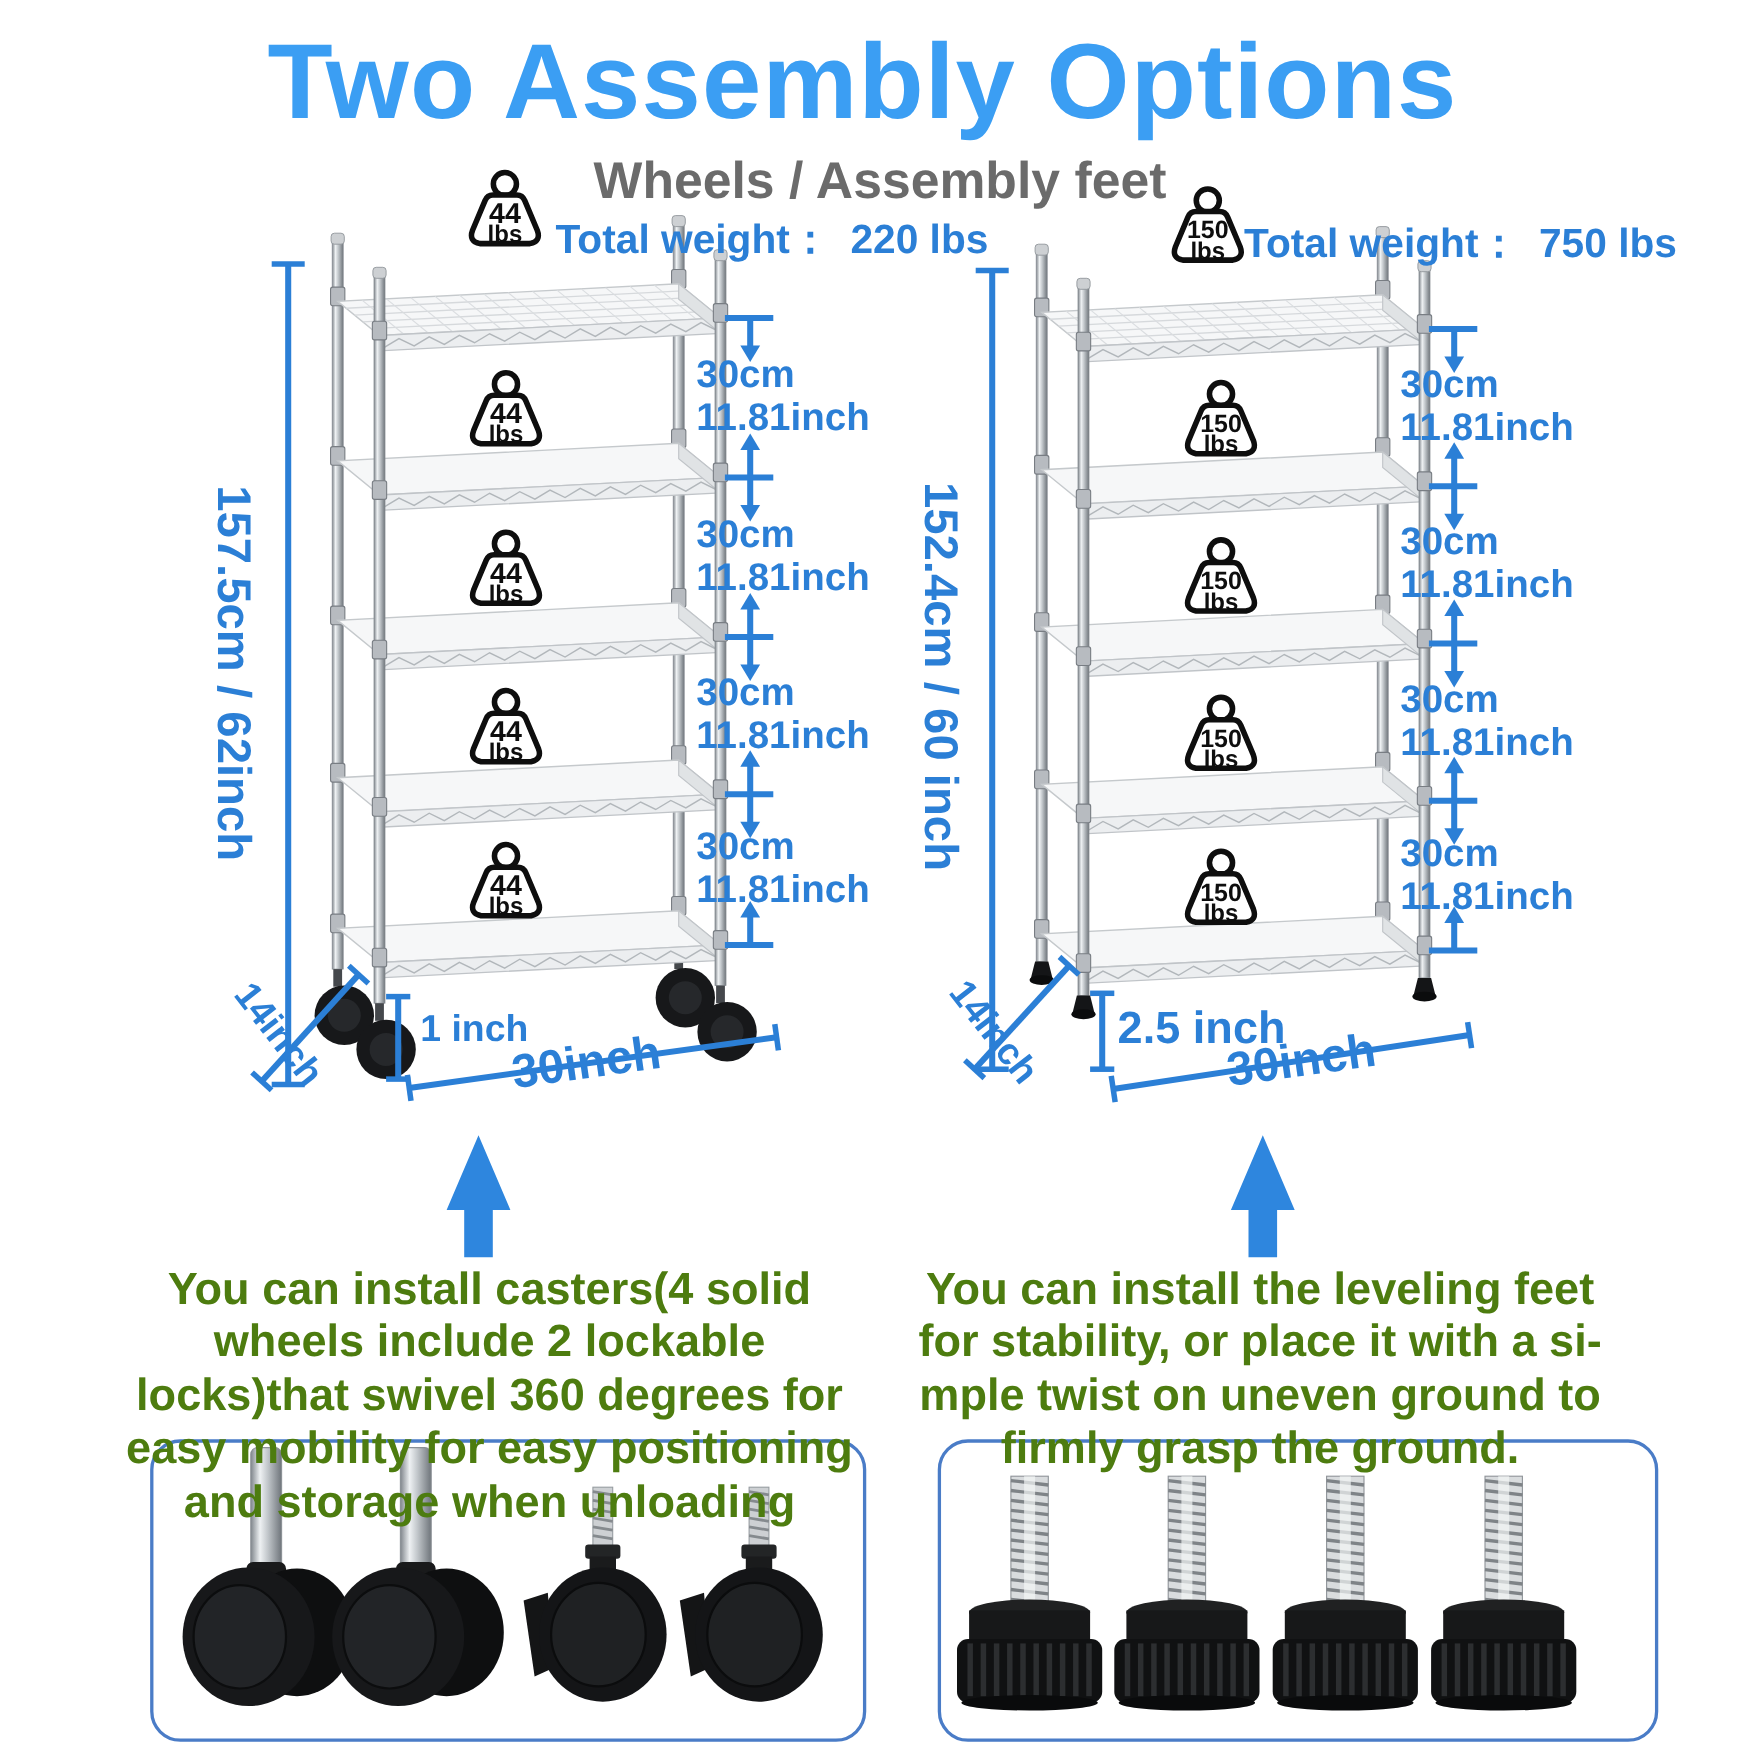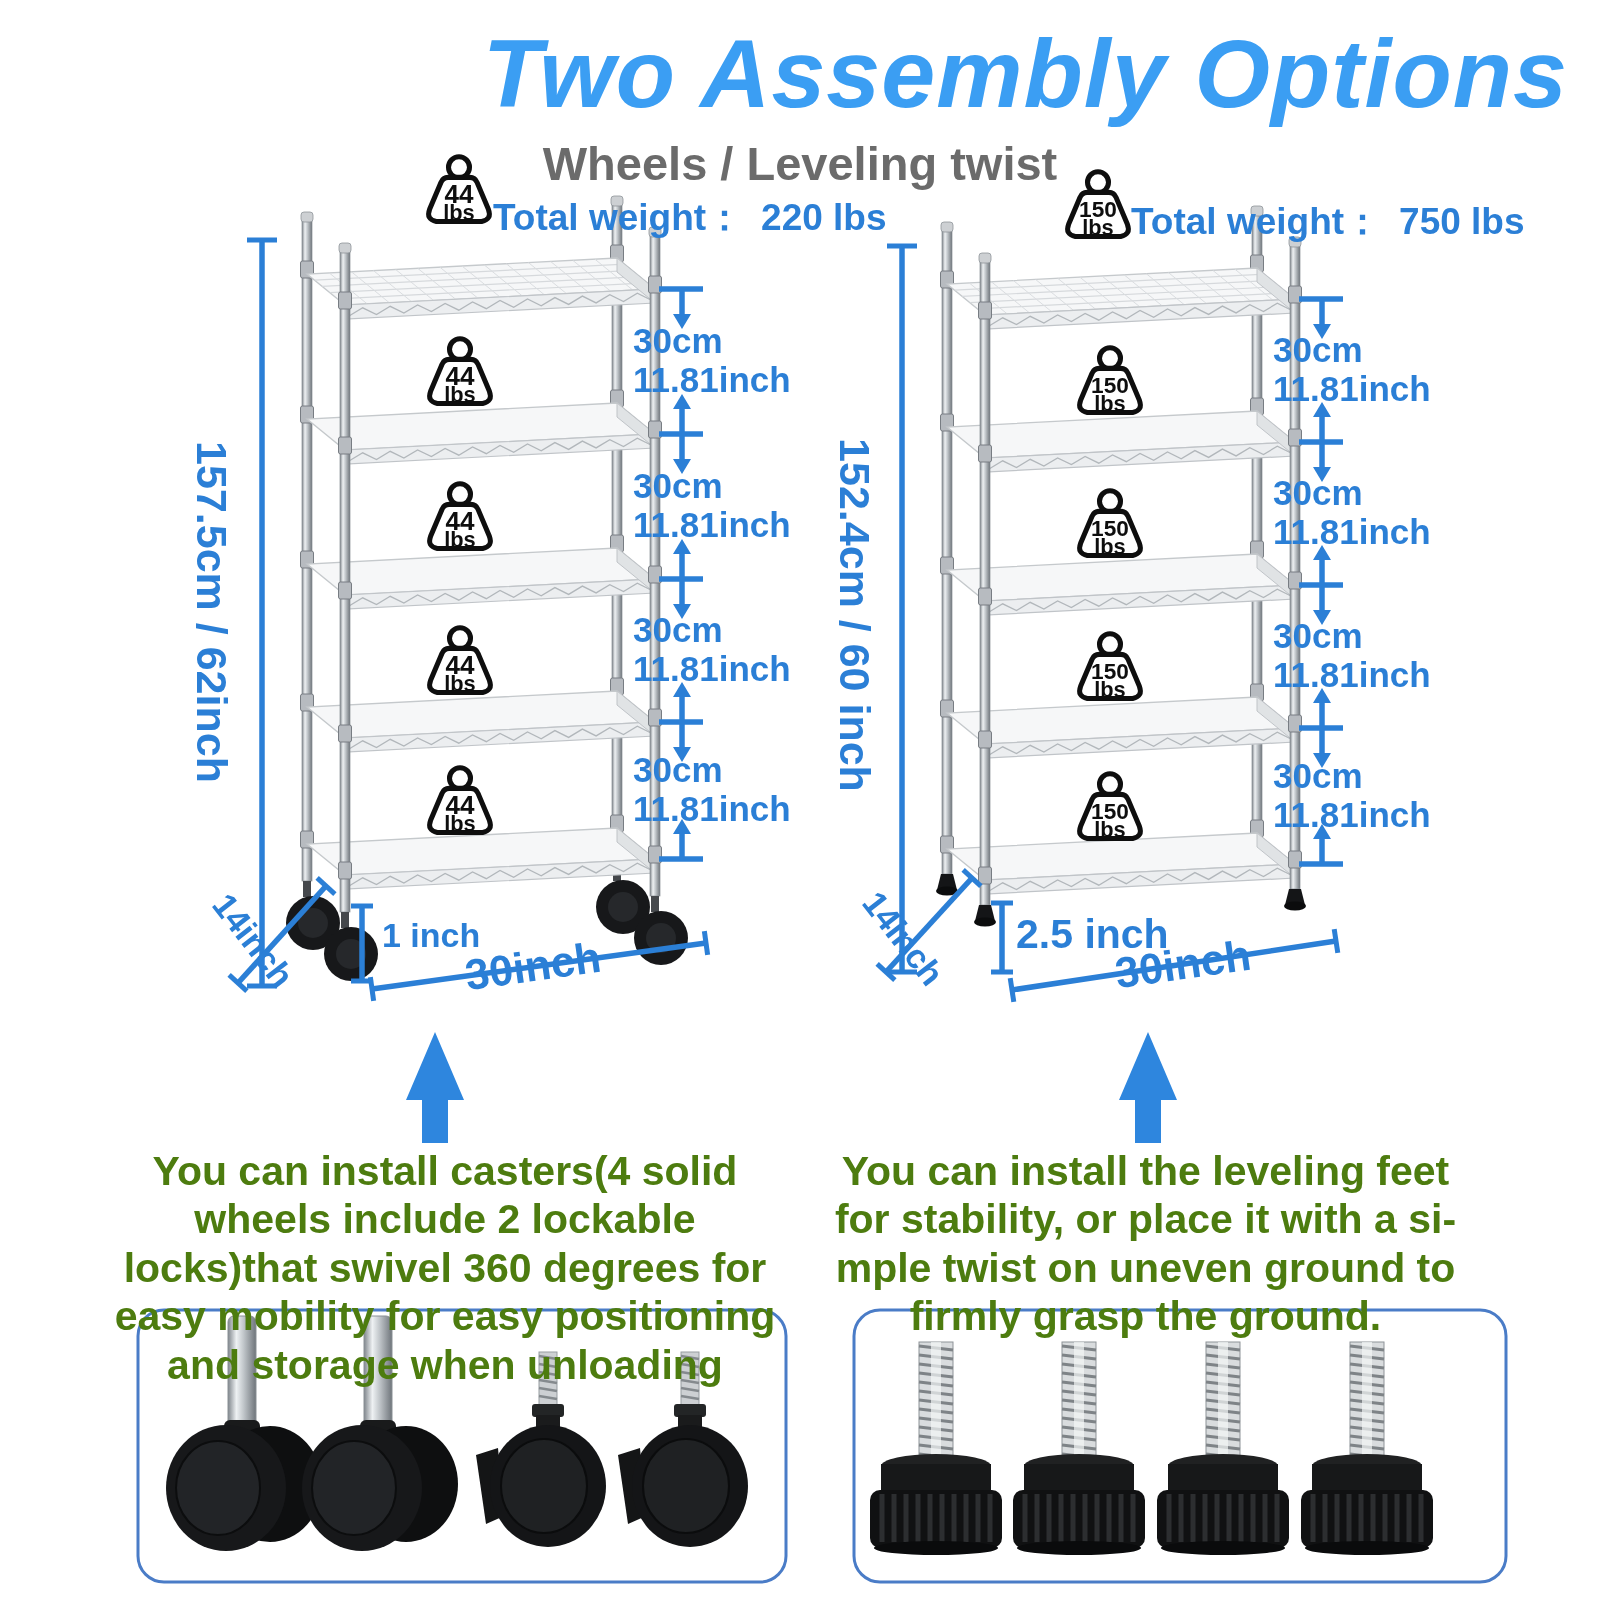--- a/index.html
+++ b/index.html
@@ -1,22 +1,22 @@
 <!DOCTYPE html>
 <html><head>
 <meta charset="utf-8">
 <style>
   html,body{margin:0;padding:0}
   body{width:1600px;height:1600px;position:relative;background:#fff;overflow:hidden;
        font-family:"Liberation Sans",sans-serif}
   .abs{position:absolute}
   #scene{position:absolute;left:0;top:0;z-index:1}
   .lbl{z-index:2}
-  .title{left:0;top:18px;width:1568px;text-align:right;font-size:97px;font-weight:700;
-         font-style:italic;color:#3b9ef3;letter-spacing:1px}
+  .title{left:0;top:18px;width:1568px;text-align:center;font-size:97px;font-weight:700;
+         color:#3b9ef3;letter-spacing:1px}
   .subtitle{left:0;top:136px;width:1600px;text-align:center;font-size:47px;font-weight:700;color:#6b6b6b}
   .tw{font-size:37px;font-weight:700;color:#2b7fd6;white-space:nowrap}
   .tw .v{margin-left:18px}
   .hlbl{height:52px;line-height:52px;width:520px;text-align:center;font-size:43px;font-weight:700;
         color:#2b7fd6;transform:rotate(90deg);white-space:nowrap}
   .glbl{width:170px;font-weight:700;font-size:35px;line-height:1.12;color:#2b7fd6}
   .dlab{font-size:34px;font-weight:700;color:#2b7fd6;white-space:nowrap}
   .big{font-size:43px}
   .rot52{width:140px;text-align:center;transform:rotate(52deg)}
   .rotm8{width:170px;text-align:center;transform:rotate(-8deg)}
@@ -417,23 +417,23 @@
       <line x1="1373" y1="1494" x2="1373" y2="1542" stroke="#2c2e30" stroke-width="5"></line>
       <line x1="1385" y1="1494" x2="1385" y2="1542" stroke="#2c2e30" stroke-width="5"></line>
       <line x1="1397" y1="1494" x2="1397" y2="1542" stroke="#2c2e30" stroke-width="5"></line>
       <line x1="1409" y1="1494" x2="1409" y2="1542" stroke="#2c2e30" stroke-width="5"></line>
       <line x1="1421" y1="1494" x2="1421" y2="1542" stroke="#2c2e30" stroke-width="5"></line>
       <ellipse cx="1367" cy="1548" rx="62" ry="7" fill="#0a0b0c"></ellipse>
     </g>
 </svg>
 
 <div class="abs lbl title">Two Assembly Options</div>
-<div class="abs lbl subtitle">Wheels / Leveling twist</div>
-
-<div class="abs lbl tw" style="left:493px;top:193px">
+<div class="abs lbl subtitle">Wheels / Assembly feet</div>
+
+<div class="abs lbl tw" style="left:505px;top:193px">
   <span>Total weight：</span><span class="v">220 lbs</span>
 </div>
 <div class="abs lbl tw" style="left:1131px;top:197px">
   <span>Total weight：</span><span class="v">750 lbs</span>
 </div>
 
 <svg class="abs lbl wic" style="left:417px;top:153px" width="84" height="84" viewBox="0 0 100 100">
   <circle class="wh" cx="50" cy="17" r="12.5"></circle>
     <path class="wb" d="M37,29 L63,29 Q69,29 71.5,35 L85,67 Q89.5,79 77,81.5 L23,81.5 Q10.5,79 15,67 L28.5,35 Q31,29 37,29 Z"></path>
   <text class="wt1" x="50" y="59">44</text>

